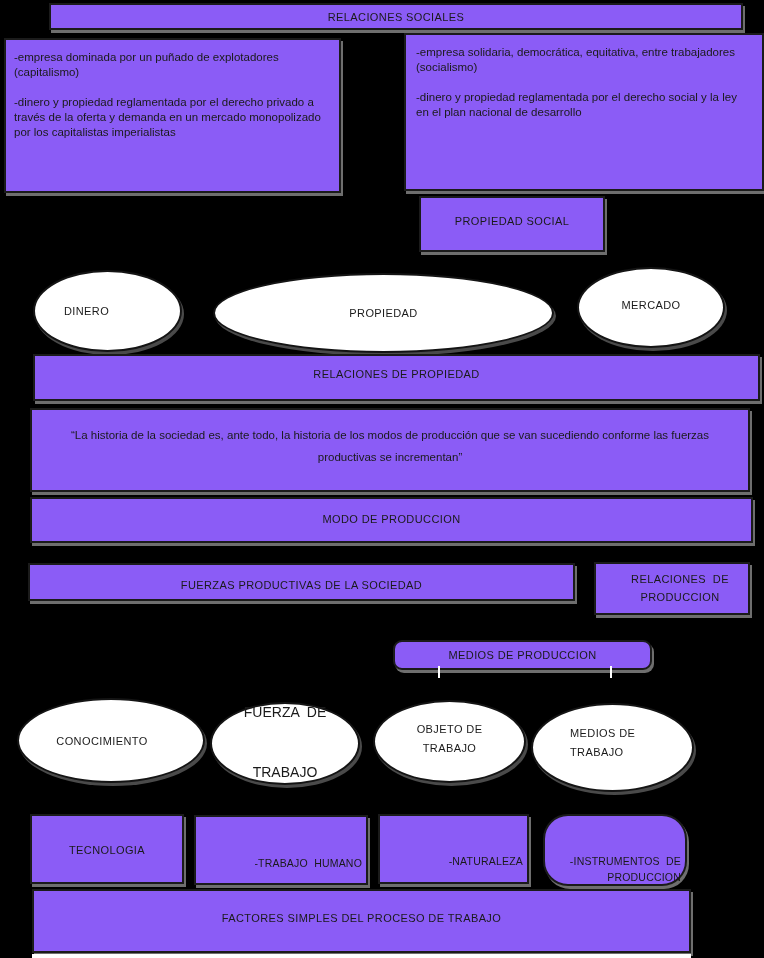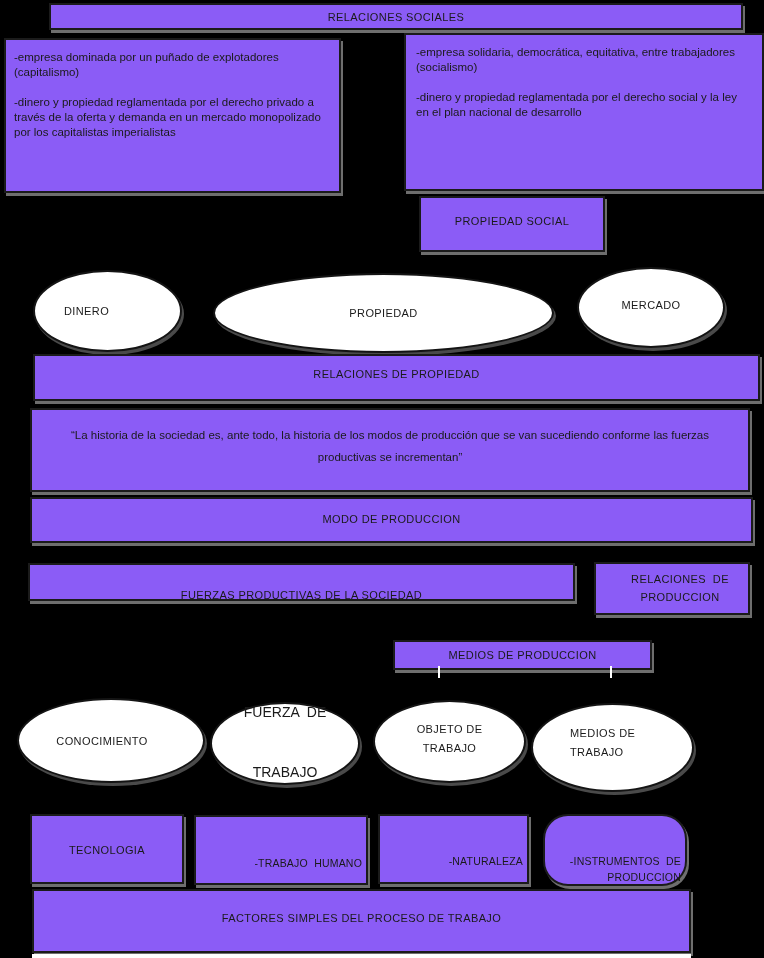--- a/index.html
+++ b/index.html
@@ -62,29 +62,29 @@
   </div>
 
   <div class="box center" style="left:30px;top:408px;width:720px;height:84px;padding:14px 18px 0 18px;font-size:11.5px;line-height:22px;">
     <span>“La historia de la sociedad es, ante todo, la historia de los modos de producción que se van sucediendo conforme las fuerzas productivas se incrementan”</span>
   </div>
 
   <div class="box center" style="left:30px;top:497px;width:723px;height:46px;padding-top:10px;">
     <span class="lbl">MODO DE PRODUCCION</span>
   </div>
 
-  <div class="box center" style="left:28px;top:563px;width:547px;height:38px;padding-top:20px;">
+  <div class="box center" style="left:28px;top:563px;width:547px;height:38px;padding-top:10px;">
     <span class="lbl">FUERZAS PRODUCTIVAS DE LA SOCIEDAD</span>
   </div>
   <div class="box center" style="left:594px;top:562px;width:156px;height:53px;padding-top:6px;line-height:18px;padding-left:16px;">
     <div class="lbl">RELACIONES  DE</div>
     <div class="lbl">PRODUCCION</div>
   </div>
 
-  <div class="box center" style="left:393px;top:640px;width:259px;height:30px;display:flex;align-items:center;justify-content:center;">
+  <div class="box center" style="left:393px;top:640px;width:259px;height:30px;display:flex;align-items:center;justify-content:center;border-radius:9px;">
     <span class="lbl">MEDIOS DE PRODUCCION</span>
   </div>
   <div class="stub" style="left:438px;top:666px;height:12px;"></div>
   <div class="stub" style="left:610px;top:666px;height:12px;"></div>
 
   <div class="ellipse" style="left:17px;top:698px;width:188px;height:85px;padding-right:18px;">
     <span class="lbl">CONOCIMIENTO</span>
   </div>
   <div class="ellipse" style="left:210px;top:702px;width:150px;height:83px;font-size:14px;line-height:20px;">
     <div style="padding-bottom:4px;white-space:pre-wrap;">

